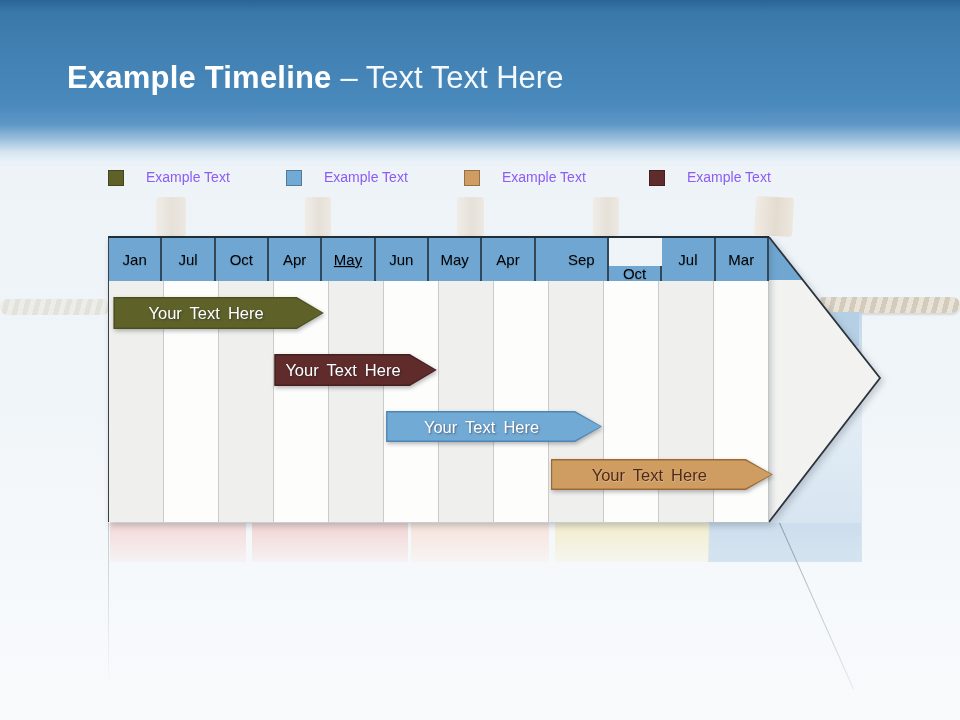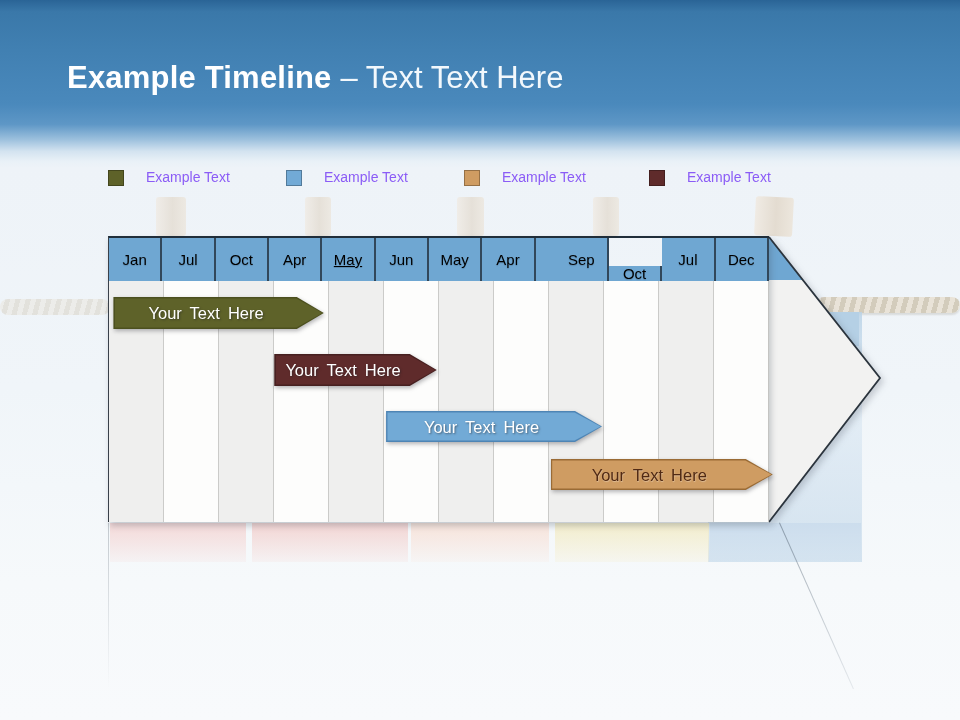--- a/index.html
+++ b/index.html
@@ -105,21 +105,21 @@
         <div class="thcell" style="background: rgb(111, 167, 210);">Jul</div>
         <div class="thcell" style="background: rgb(111, 167, 210);">Oct</div>
         <div class="thcell" style="background: rgb(111, 167, 210);">Apr</div>
         <div class="thcell" style="background: rgb(111, 167, 210); text-decoration: underline;">May</div>
         <div class="thcell" style="background: rgb(111, 167, 210);">Jun</div>
         <div class="thcell" style="background: rgb(111, 167, 210);">May</div>
         <div class="thcell" style="background: rgb(111, 167, 210);">Apr</div>
         <div class="thcell" style="background: rgb(111, 167, 210); padding-left: 20px;">Sep</div>
         <div class="thcell" style="background: rgb(111, 167, 210); margin-top: 28px;">Oct</div>
         <div class="thcell" style="background: rgb(111, 167, 210);">Jul</div>
-        <div class="thcell" style="background: rgb(111, 167, 210);">Dec</div>
+        <div class="thcell" style="background: rgb(111, 167, 210);">Mar</div>
       </div>
     <div class="tbody">
         <div class="tbcol" style="background: rgb(239, 239, 238);"></div>
         <div class="tbcol" style="background: rgb(253, 253, 252);"></div>
         <div class="tbcol" style="background: rgb(239, 239, 238);"></div>
         <div class="tbcol" style="background: rgb(253, 253, 252);"></div>
         <div class="tbcol" style="background: rgb(239, 239, 238);"></div>
         <div class="tbcol" style="background: rgb(253, 253, 252);"></div>
         <div class="tbcol" style="background: rgb(239, 239, 238);"></div>
         <div class="tbcol" style="background: rgb(253, 253, 252);"></div>

